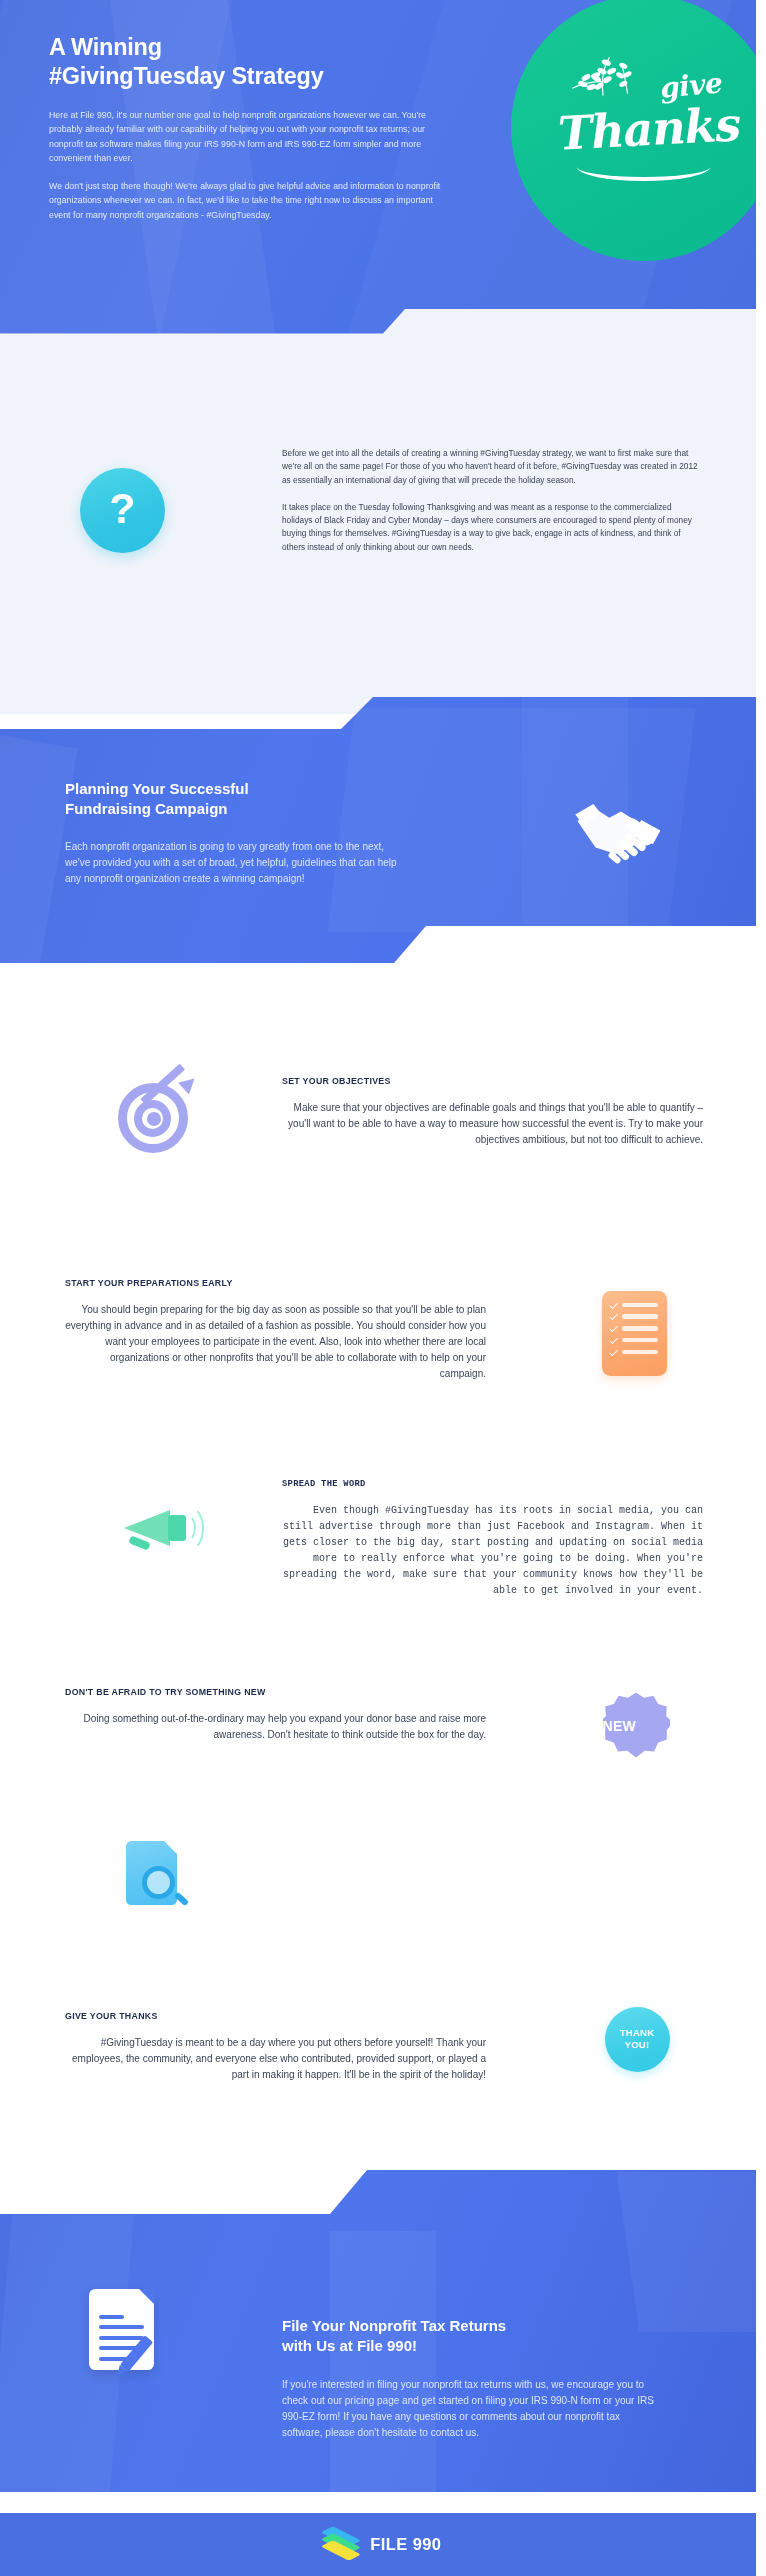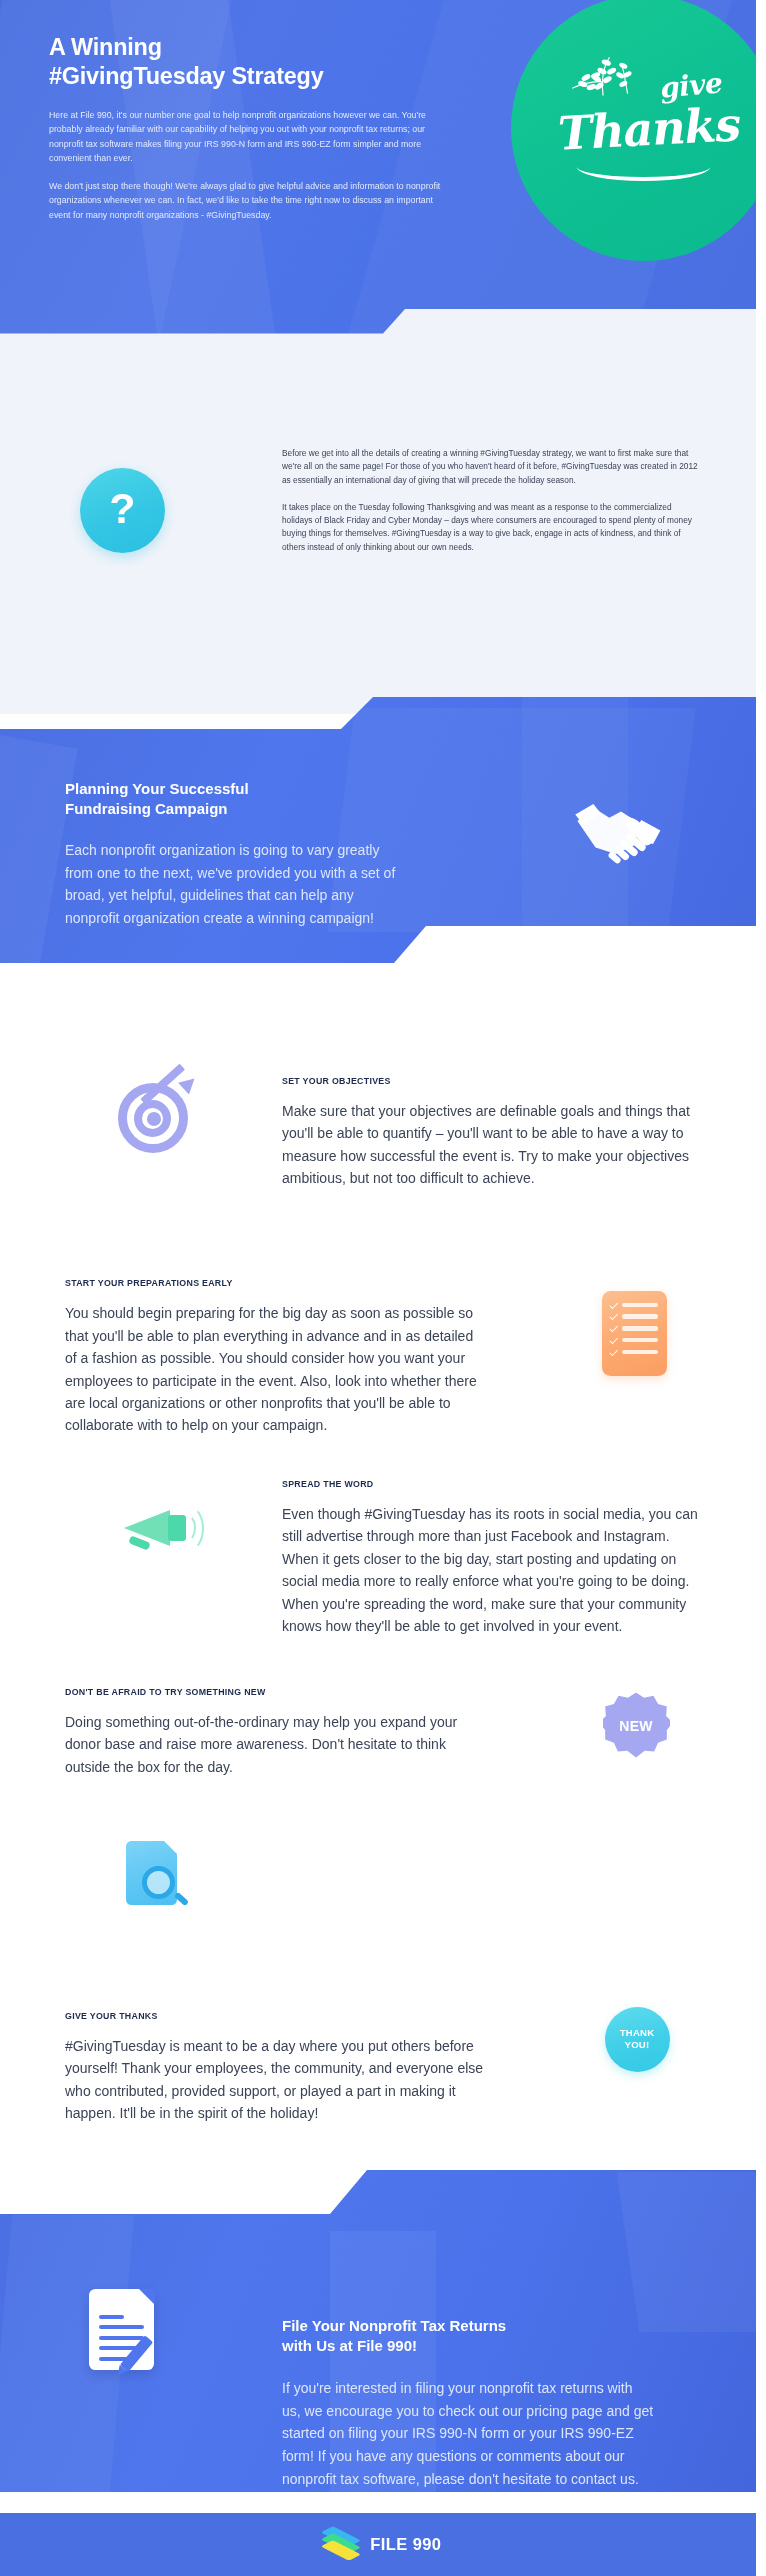--- a/index.html
+++ b/index.html
@@ -84,32 +84,32 @@
     position:absolute;left:0;top:0;width:767px;height:319px;
     background:linear-gradient(110deg,#4b70e3 0%,#4f76ec 35%,#4a71ea 70%,#4568de 100%);
     clip-path:polygon(0 53px, 341px 53px, 373px 21px, 767px 21px, 767px 250px, 426px 250px, 394px 287px, 0 287px);
   }
   .planning .ray{position:absolute;background:rgba(255,255,255,.05);}
   .planning .ray.p1{left:-21px;top:64px;width:80px;height:224px;transform:rotate(10deg);}
   .planning .ray.p2{left:341px;top:32px;width:341px;height:224px;background:rgba(255,255,255,.045);transform:skewX(-7deg);}
   .planning .ray.p3{left:522px;top:21px;width:106px;height:234px;background:rgba(255,255,255,.04);}
   .planning-inner{position:absolute;left:65px;top:103px;width:383px;z-index:3;}
   .h2-light{color:#fff;font-size:15px;font-weight:700;line-height:1.33;}
-  .p-light{color:#dce6fb;font-size:14px;line-height:1.62;font-weight:400;}
+  .p-light{color:#dce6fb;font-size:10px;line-height:1.62;font-weight:400;}
   .planning-inner .p-light{margin-top:20px;width:341px;}
   .handshake{position:absolute;right:96px;top:114px;z-index:3;}
 
   
   .tip{position:absolute;width:767px;}
   .tip-art{position:absolute;display:flex;align-items:center;justify-content:center;}
   .tip-text{position:absolute;width:421px;}
   .tip-title{
     color:#1d2a4d;font-size:8.8px;font-weight:700;letter-spacing:0.3px;text-transform:uppercase;
   }
-  .tip-body{color:#3b4356;font-size:14px;line-height:1.6;margin-top:14px;font-weight:400;}
+  .tip-body{color:#3b4356;font-size:10px;line-height:1.6;margin-top:14px;font-weight:400;text-align:right;}
 
   
   .ico{position:relative;}
 
   
   .target{width:80px;height:80px;position:relative;}
   .ring{position:absolute;border-radius:50%;border-style:solid;border-color:#a5a8f0;}
   .ring.r1{left:3.2px;top:8.5px;width:70px;height:70px;border-width:9px;}
   .ring.r2{left:19.7px;top:25px;width:37px;height:37px;border-width:8px;}
   .target .dot{position:absolute;left:32px;top:37px;width:14px;height:14px;border-radius:50%;background:#a5a8f0;}
@@ -133,21 +133,21 @@
   .mega-wave.w2{left:57px;top:9.6px;width:32px;height:47px;}
 
   
   .magnify{width:69px;height:75px;position:relative;}
   .mg-sheet{position:absolute;left:3.2px;top:2.1px;width:51px;height:64px;border-radius:5.3px;background:linear-gradient(160deg,#7fd4f7 0%,#5cc6f4 60%,#4cbff2 100%);}
   .mg-sheet:after{content:"";position:absolute;right:-0.5px;top:-0.5px;border-width:0 14px 14px 0;border-style:solid;border-color:#fff #fff transparent transparent;border-radius:0 0 0 3.2px;}
   .mg-glass{position:absolute;left:19px;top:27px;width:33px;height:33px;border-radius:50%;border:5.9px solid #2aa8e8;background:rgba(255,255,255,.55);}
   .mg-handle{position:absolute;left:51px;top:57px;width:15px;height:5.9px;border-radius:3.2px;background:#2aa8e8;transform:rotate(42deg);}
 
   
-  .newbadge{width:67px;height:67px;position:relative;display:flex;align-items:center;justify-content:center;}
+  .newbadge{width:67px;height:67px;position:relative;display:flex;align-items:center;justify-content:flex-start;}
   .newbadge .blob{position:absolute;inset:0;background:#a5a8f0;
     clip-path:polygon(50% 0%,62% 8%,76% 5%,83% 17%,96% 21%,95% 35%,105% 45%,96% 56%,96% 70%,83% 75%,77% 88%,63% 87%,50% 97%,37% 87%,23% 88%,17% 75%,4% 70%,4% 56%,-5% 45%,5% 35%,4% 21%,17% 17%,24% 5%,38% 8%);
     border-radius:26%;}
   .newbadge .txt{position:relative;color:#fff;font-size:14px;font-weight:700;letter-spacing:0.3px;z-index:2;}
 
   
   .tybadge{width:65px;height:65px;border-radius:50%;
     background:linear-gradient(165deg,#5fdcee 0%,#3fcfe8 55%,#33c9e6 100%);
     box-shadow:0 3.7px 9.6px rgba(63,207,232,.3);
     display:flex;flex-direction:column;align-items:center;justify-content:center;}
@@ -328,21 +328,21 @@
   <section class="tip" style="top:1459px;height:181px;">
     <div class="tip-art" style="left:104px;top:25.6px;width:101px;height:90px;">
       <div class="mega ico">
         <div class="mega-wave w2"></div>
         <div class="mega-wave w1"></div>
         <div class="mega-cone"></div>
         <div class="mega-body"></div>
         <div class="mega-handle"></div>
       </div>
     </div>
-    <div class="tip-text" style="left:282px;top:20px;">
+    <div class="tip-text" style="left:282px;top:20px;font-family:Liberation Mono, monospace;">
       <div class="tip-title">SPREAD THE WORD</div>
       <p class="tip-body">Even though #GivingTuesday has its roots in social media, you can still advertise through more than just Facebook and Instagram. When it gets closer to the big day, start posting and updating on social media more to really enforce what you're going to be doing. When you're spreading the word, make sure that your community knows how they'll be able to get involved in your event.</p>
     </div>
   </section>
 
   <section class="tip" style="top:1666px;height:128px;">
     <div class="tip-text" style="left:65px;top:21px;width:421px;">
       <div class="tip-title">DON'T BE AFRAID TO TRY SOMETHING NEW</div>
       <p class="tip-body">Doing something out-of-the-ordinary may help you expand your donor base and raise more awareness. Don't hesitate to think outside the box for the day.</p>
     </div>

